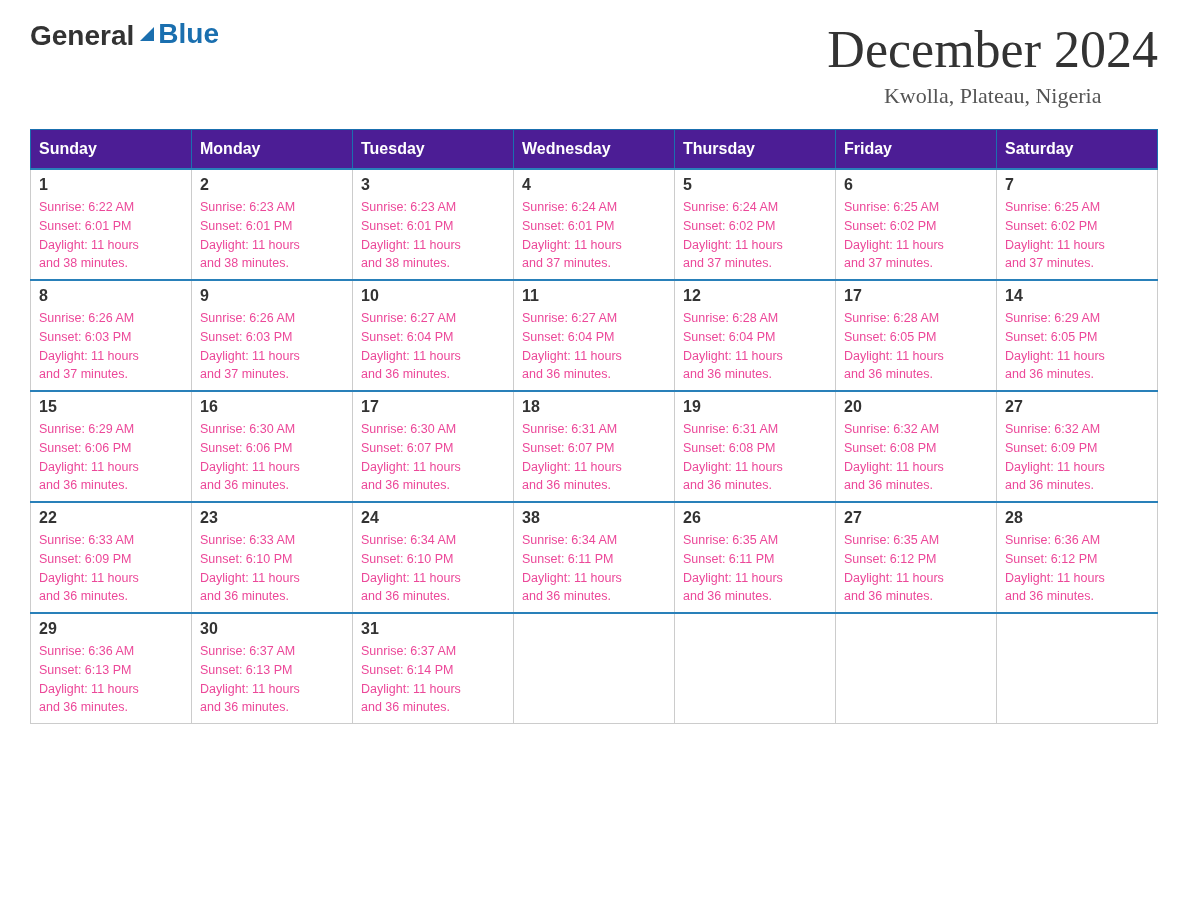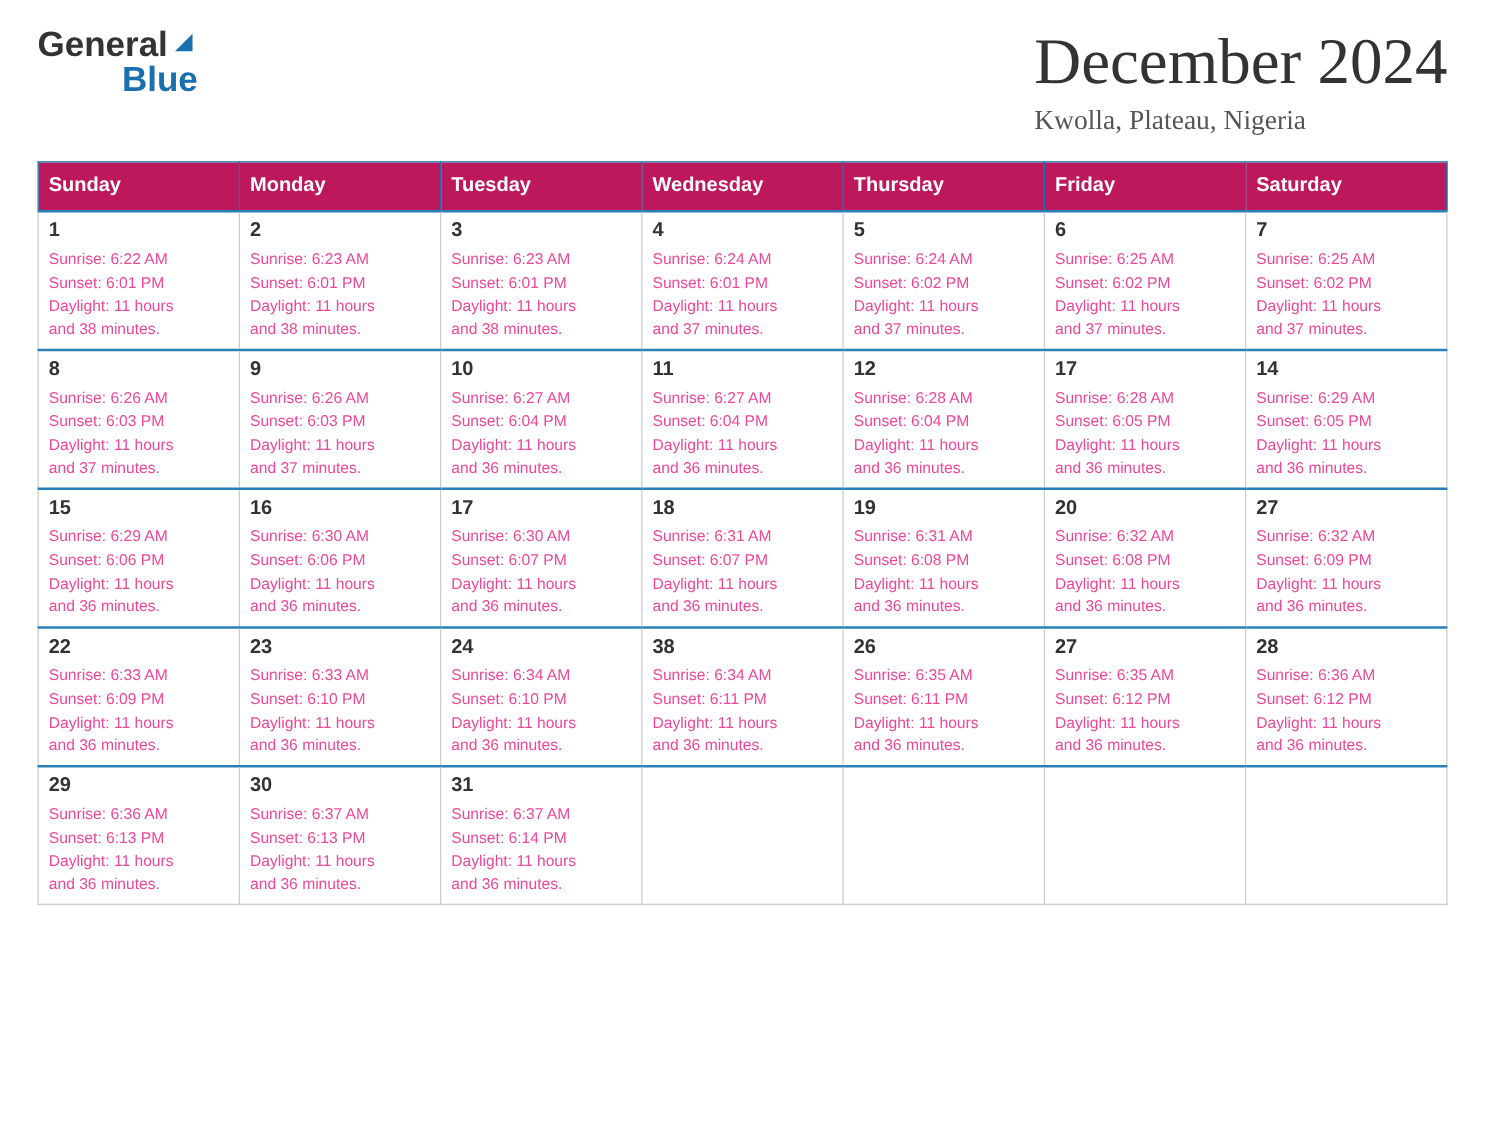--- a/index.html
+++ b/index.html
@@ -11,50 +11,50 @@
       padding: 20px 30px;
     }
     .header {
       display: flex;
       justify-content: space-between;
       align-items: flex-start;
       margin-bottom: 20px;
     }
     .logo {
       display: flex;
-      flex-direction: column;
-      align-items: flex-end;
+      flex-direction: row;
+      align-items: center;
     }
     .logo-icon {
       display: inline-flex;
       align-items: center;
     }
     .title-block {
-      text-align: left;
+      text-align: center;
       margin-left: 40px;
     }
     .month-title {
       font-size: 52px;
       font-weight: normal;
       color: #333;
       font-family: Georgia, serif;
     }
     .location {
       font-size: 22px;
       color: #555;
       font-family: Georgia, serif;
       margin-top: 4px;
     }
     .calendar {
       width: 100%;
       border-collapse: collapse;
       border: 1px solid #999;
     }
     .calendar th {
-      background-color: #be185d;
+      background-color: #4c1d95;
       color: #fff;
       font-size: 16px;
       font-weight: bold;
       padding: 10px 8px;
       text-align: left;
       border: 1px solid #1a6faf;
     }
     .calendar td {
       vertical-align: top;
       padding: 6px 8px;

